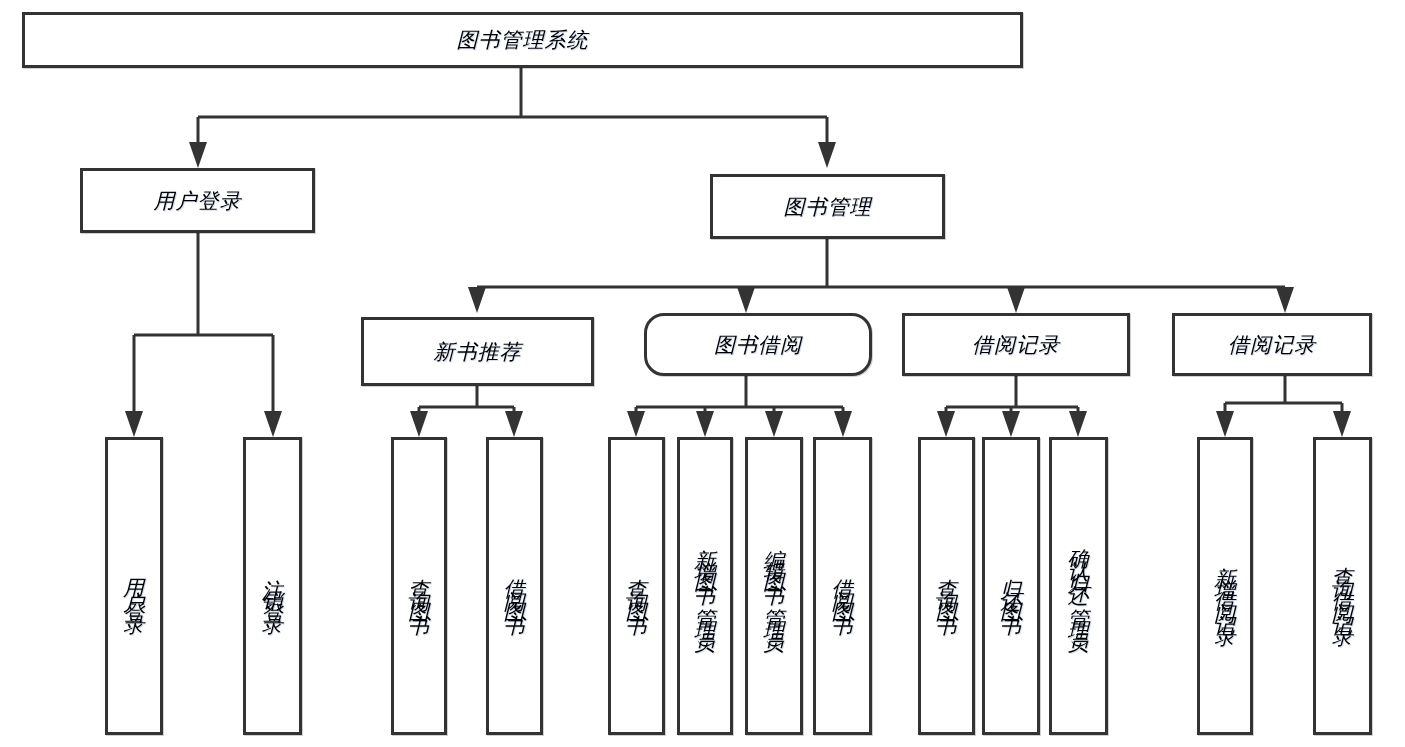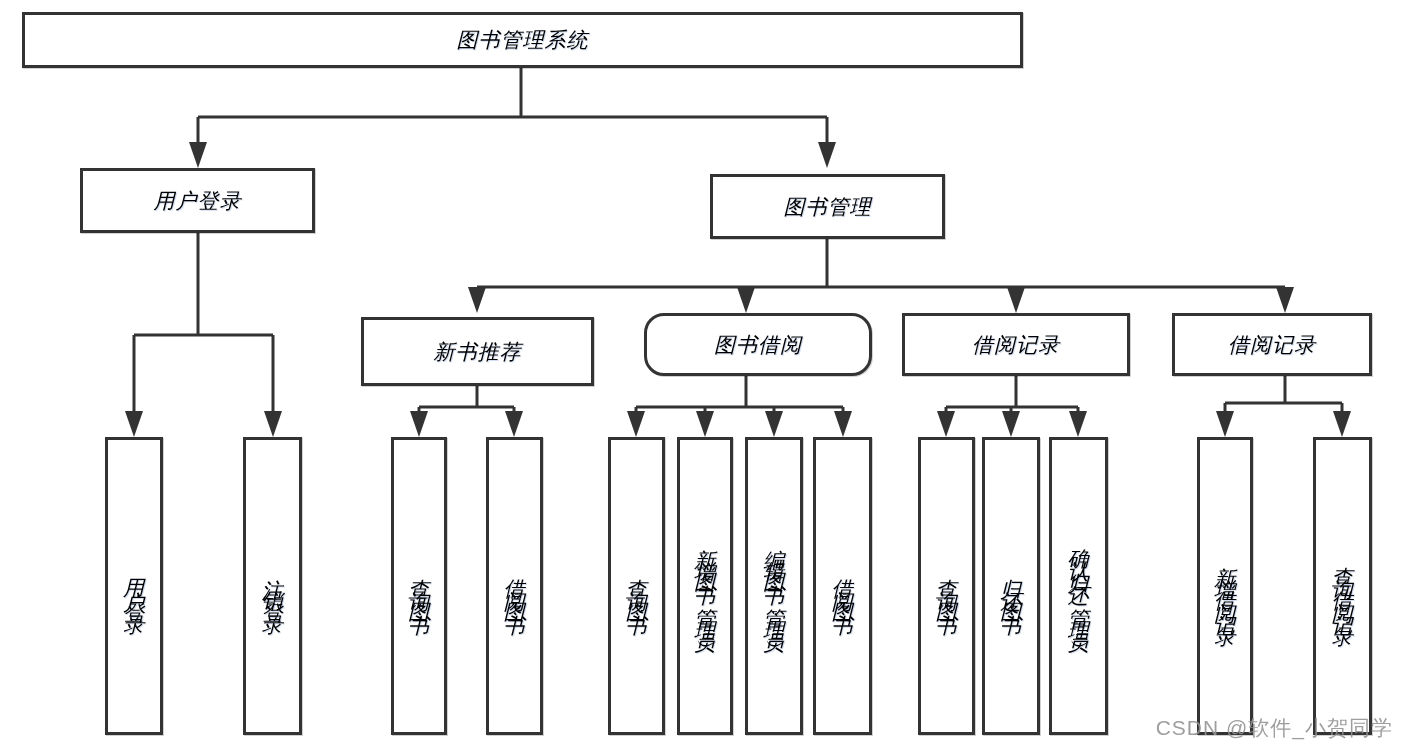--- a/index.html
+++ b/index.html
@@ -173,14 +173,13 @@
       <div class="node v" style="left: 1049px; top: 437px; width: 59px; height: 298px;">
         <span class="lbl">确认归还（管理员）</span>
       </div>
       <div class="node v" style="left: 1197px; top: 437px; width: 56px; height: 298px;">
         <span class="lbl">新增借阅记录</span>
       </div>
       <div class="node v" style="left: 1313px; top: 437px; width: 59px; height: 298px;">
         <span class="lbl">查询借阅记录</span>
       </div>
     </div>
-  <div id="watermark">CSDN @软件_小贺同学</div>
 </div>
 
 </body></html>

